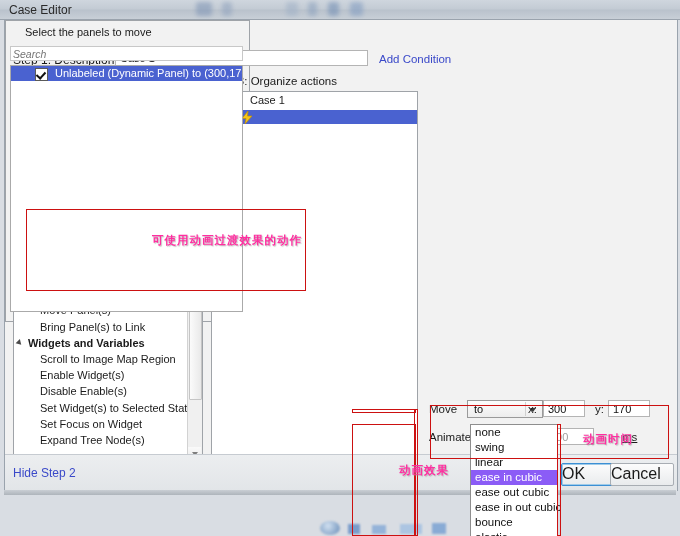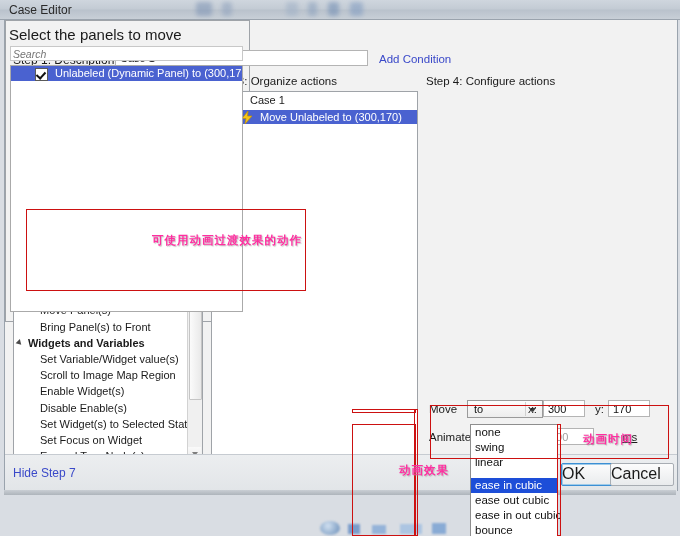--- a/index.html
+++ b/index.html
@@ -81,21 +81,21 @@
   .t3row{position:relative;height:17px;line-height:17px;font-size:11px;white-space:nowrap;}
   .t3row.case{padding-left:38px;color:#1a1a1a;}
   .t3row.case .tri{position:absolute;left:6px;top:6px;width:0;height:0;
     border-left:5px solid #4a4a4a;border-top:3.2px solid transparent;border-bottom:3.2px solid transparent;transform:rotate(45deg);}
   .ico-case{position:absolute;left:17px;top:3px;width:14px;height:12px;}
   .t3row.act{padding-left:48px;color:#fff;background:#4a62d0;margin-top:1px;height:14px;line-height:14px;font-size:11px;}
   .ico-bolt{position:absolute;left:30px;top:1px;width:10px;height:13px;}
 
   
   #step4-panel{left:421px;top:71px;width:243px;height:300px;background:#f2f2f2;border:1px solid #9fa3a8;}
-  .sel-title{position:absolute;left:4px;top:6px;font-size:15px;color:#1a1a1a;}
+  .sel-title{position:absolute;left:20px;top:6px;font-size:11px;color:#1a1a1a;}
   .search-box{
     position:absolute;left:5px;top:26px;width:233px;height:15px;background:#fff;
     border:1px solid #c8c8c8;box-sizing:border-box;
     font-size:10.5px;font-style:italic;color:#9a9a9a;line-height:14px;
     font-family:"Liberation Sans",sans-serif;outline:none;
   }
   .panel-list{
     position:absolute;left:5px;top:45px;width:233px;height:247px;background:#fff;
     border:1px solid #aaa;box-sizing:border-box;overflow:hidden;
   }
@@ -120,21 +120,21 @@
     font-size:11px;color:#111;padding-left:4px;line-height:15px;font-family:"Liberation Sans",sans-serif;outline:none;
   }
   .tinput.ph{color:#9e9e9e;}
 
   
   .ddlist{
     position:absolute;left:470px;top:424px;width:88px;
     background:#fff;border:1px solid #8e8e8e;z-index:40;box-sizing:border-box;
   }
   .ddopt{height:15px;line-height:15px;font-size:11.5px;color:#111;padding-left:4px;white-space:nowrap;cursor:default;}
-  .ddopt.sel{background:#1d4ed8;color:#fff;margin-top:8px;}
+  .ddopt.sel{background:#8b5cf6;color:#fff;}
 
   
   .btn{
     position:absolute;top:8px;height:21px;width:66px;
     background:linear-gradient(to bottom,#fcfcfc,#e9ebed);
     border:1px solid #a8adb3;border-radius:2px;
     font-size:16px;color:#1a1a1a;text-align:left;line-height:20px;cursor:pointer;
   }
   .btn.primary{border:1px solid #3c8fd4;box-shadow:0 0 0 1px #9fcbe9 inset;}
   #ok-btn{left:556px;}
@@ -171,41 +171,39 @@
 
   <div class="dialog">
     <div class="dlg-body">
 
       <div class="step1-label">Step 1: Description</div>
       <input class="desc-input" value="Case 1" style="">
       <div class="add-cond">Add Condition</div>
 
       <div class="step-head" id="step2-head">Step 2: Add actions</div>
       <div class="step-head" id="step3-head">Step 3: Organize actions</div>
-      <div class="step-head" id="step4-head">Step 4: Configure actions</div>
 
       <div class="panel" id="step2-panel">
         <div class="tree" id="action-tree">
             <div class="trow grp"><span class="tri"></span><span>Links</span></div>
             <div class="trow">Open Link in Current Window</div>
             <div class="trow">Open Link in New Window/Tab</div>
             <div class="trow">Open Link in Popup Window</div>
             <div class="trow">Open Link in Parent Window</div>
             <div class="trow">Close Current Window</div>
             <div class="trow">Open Link(s) in Frame(s)</div>
             <div class="trow">Open Link in Parent Frame</div>
             <div class="trow grp"><span class="tri"></span><span>Dynamic Panels</span></div>
             <div class="trow">Set Panel state(s) to State(s)</div>
             <div class="trow">Show Panel(s)</div>
             <div class="trow">Hide Panel(s)</div>
             <div class="trow">Toggle Visibility for Panel(s)</div>
             <div class="trow">Move Panel(s)</div>
-            <div class="trow">Bring Panel(s) to Front</div>
+            <div class="trow">Bring Panel(s) to Link</div>
             <div class="trow grp"><span class="tri"></span><span>Widgets and Variables</span></div>
-            <div class="trow">Set Variable/Widget value(s)</div>
             <div class="trow">Scroll to Image Map Region</div>
             <div class="trow">Enable Widget(s)</div>
             <div class="trow">Disable Enable(s)</div>
             <div class="trow">Set Widget(s) to Selected State</div>
             <div class="trow">Set Focus on Widget</div>
             <div class="trow">Expand Tree Node(s)</div>
           </div>
         <div class="vsb">
           <div class="sb-up">
               <span class="sb-arrow"></span>
@@ -232,21 +230,20 @@
             </svg>
           </span>
           <span>Case 1</span>
         </div>
         <div class="t3row act">
           <span class="ico-bolt">
             <svg width="10" height="13" viewBox="0 0 10 13">
               <polygon points="6,0 0,7.5 4,7.5 3,13 10,5 5.5,5" fill="#f5c518" stroke="#c08f06" stroke-width="0.7"></polygon>
             </svg>
           </span>
-          <span>Move Unlabeled to (300,170)</span>
         </div>
       </div>
 
       <div id="step4-panel">
         <div class="sel-title">Select the panels to move</div>
         <input class="search-box" placeholder="Search" style="">
         <div class="panel-list" id="panel-list">
             <div class="plrow"><span class="chk"></span><span>Unlabeled (Dynamic Panel) to (300,170)</span></div>
           </div>
       </div>
@@ -276,21 +273,21 @@
         <span class="lbl" style="left:196px;text-decoration:underline;">ms</span>
       </div>
 
     </div>
 
     <div class="dlg-footer">
       <div class="btn primary" id="ok-btn">OK</div>
       <div class="btn" id="cancel-btn">Cancel</div>
     </div>
 
-    <div class="hide-step">Hide Step 7</div>
+    <div class="hide-step">Hide Step 2</div>
   </div>
 
   <div class="ddlist" id="animate-dropdown">
       <div class="ddopt">none</div>
       <div class="ddopt">swing</div>
       <div class="ddopt">linear</div>
       <div class="ddopt sel">ease in cubic</div>
       <div class="ddopt">ease out cubic</div>
       <div class="ddopt">ease in out cubic</div>
       <div class="ddopt">bounce</div>

